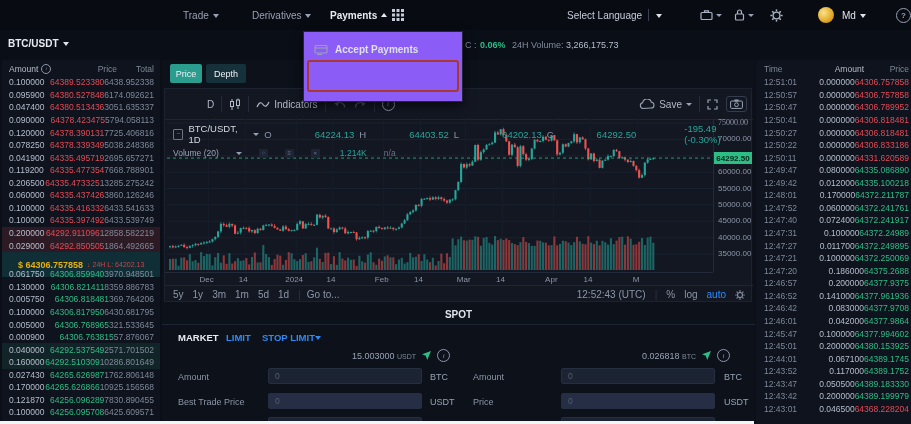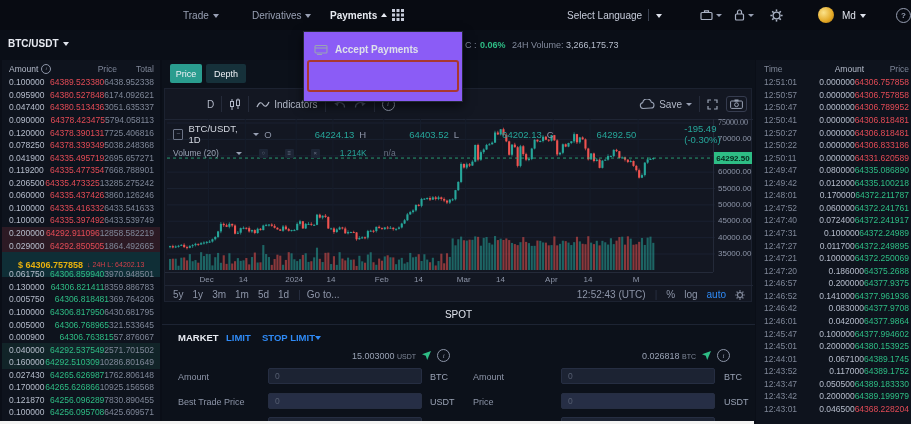--- a/index.html
+++ b/index.html
@@ -88,21 +88,21 @@
   .xtick{position:absolute;top:2px;font-size:8px;color:#8d95a8;transform:translateX(-50%);}
   #chart-bottom{position:absolute;left:0;top:196px;width:588px;height:18px;border-top:1px solid #1f2534;
                 display:flex;align-items:center;font-size:10px;color:#8d95a8;box-sizing:border-box;padding:0 8px;}
   .rng{margin-right:9px;cursor:pointer;}
   #goto{margin-left:6px;cursor:pointer;}
   #cb-right{margin-left:auto;display:flex;align-items:center;gap:9px;}
   #auto-lbl{color:#2f8af5;}
   
   #spot-header{left:162px;top:304px;width:593px;height:21px;text-align:center;
                border-bottom:1px solid #1d2433;box-sizing:border-box;}
-  #spot-title{font-size:10px;font-weight:normal;color:#dfe3ec;line-height:18px;}
+  #spot-title{font-size:10px;font-weight:bold;color:#dfe3ec;line-height:18px;}
   .formtab{position:absolute;top:332px;font-size:9.5px;font-weight:bold;cursor:pointer;}
   .tab-on{color:#e8ebf2;} .tab-blue{color:#2f8af5;}
   .balance{position:absolute;top:349px;display:flex;align-items:center;gap:5px;font-size:9px;color:#9aa3b5;}
   .bal-unit{font-size:7px;color:#7f8798;}
   .f-label{position:absolute;font-size:9px;color:#8d95a8;}
   .f-input{position:absolute;width:154px;height:16px;background:#1c2333;border:1px solid #262e42;
            border-radius:2px;box-sizing:border-box;color:#c6cbd9;font-size:8.5px;padding-left:6px;
            font-family:"Liberation Sans",sans-serif;}
   .f-input.lite{background:#262e45;}
   .f-input::placeholder{color:#555e70;}

